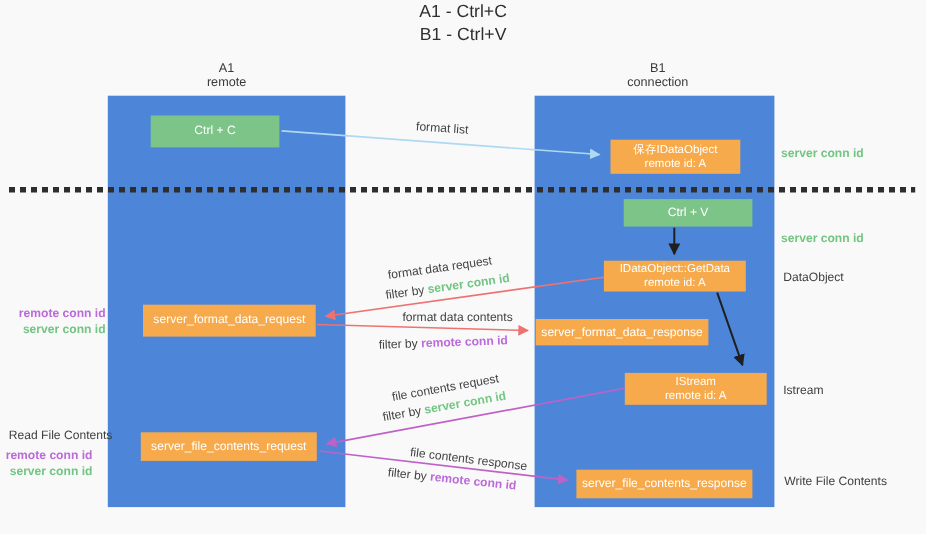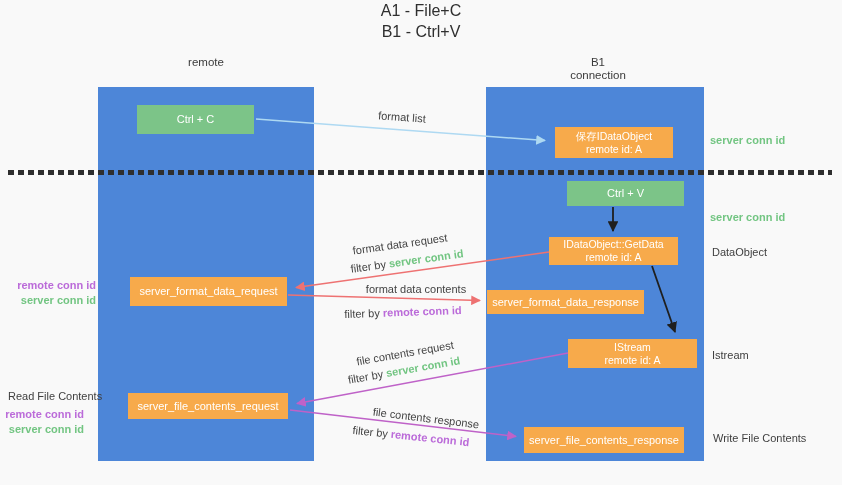--- a/index.html
+++ b/index.html
@@ -38,25 +38,26 @@
   .mk-red{fill:var(--arrow-red);}
   .mk-magenta{fill:var(--arrow-magenta);}
   .mk-black{fill:var(--arrow-black);}
 </style>
 </head>
 <body>
 
 <div class="canvas">
 
   <div class="title-block">
-    <div>A1 - File+C</div>
+    <div>A1 - Ctrl+C</div>
     <div>B1 - Ctrl+V</div>
   </div>
 
   <div class="lane-header" style="left:136px;top:56px;">
+    <div>A1</div>
     <div>remote</div>
   </div>
   <div class="lane-header" style="left:528px;top:56px;">
     <div>B1</div>
     <div>connection</div>
   </div>
 
   <div class="lane" style="left:98px;width:216px;"></div>
   <div class="lane" style="left:486px;width:218px;"></div>
 

